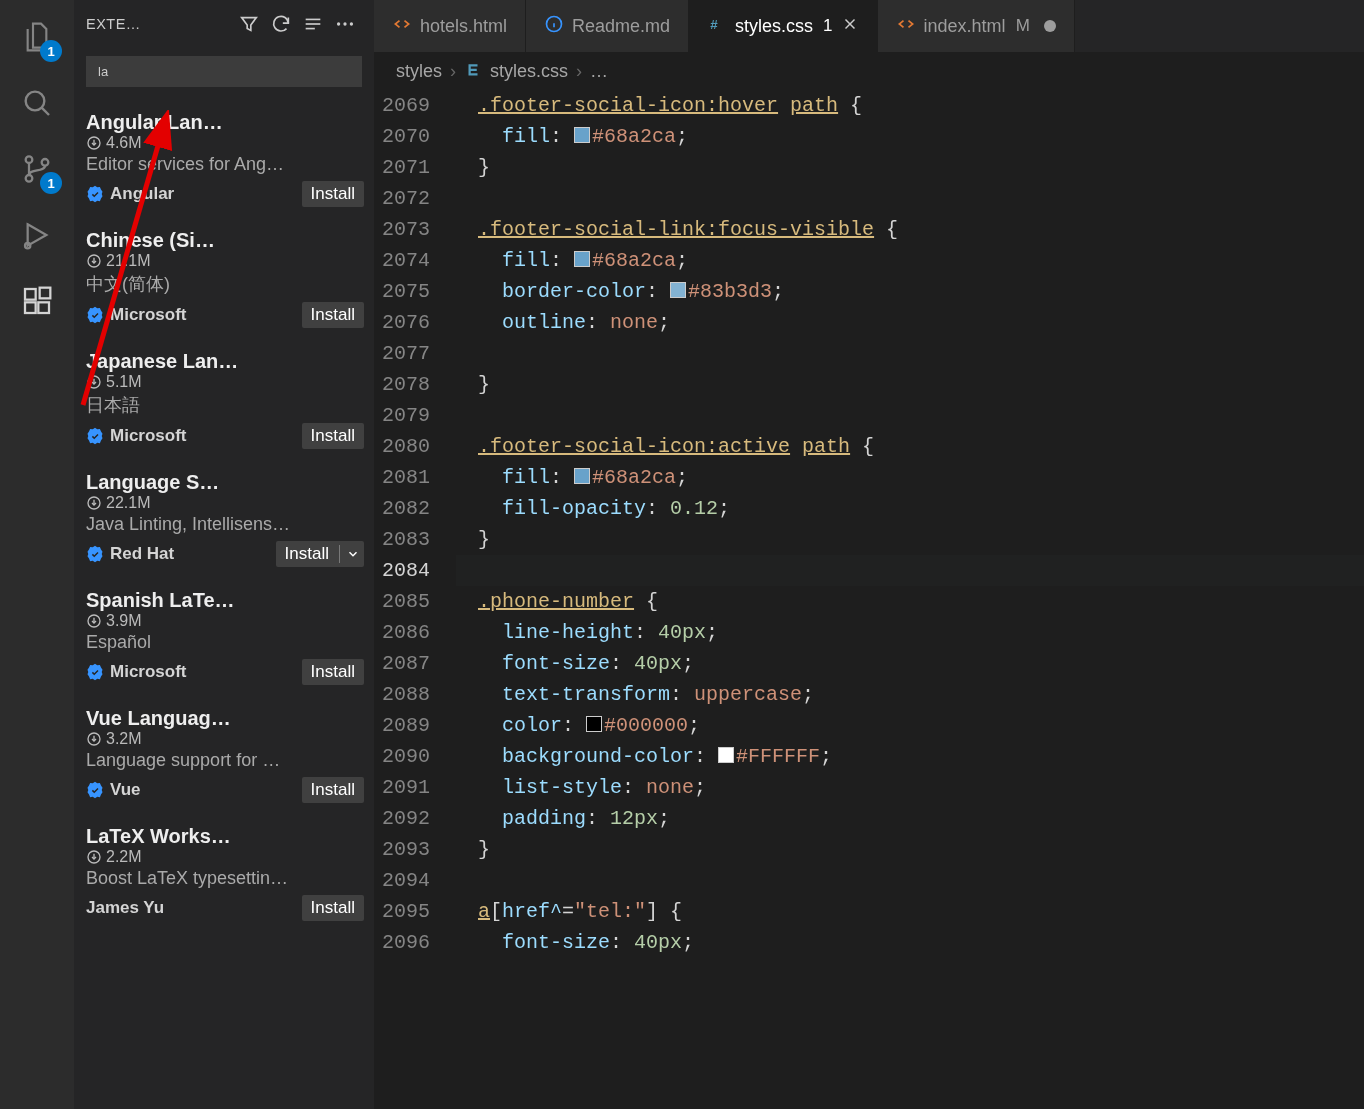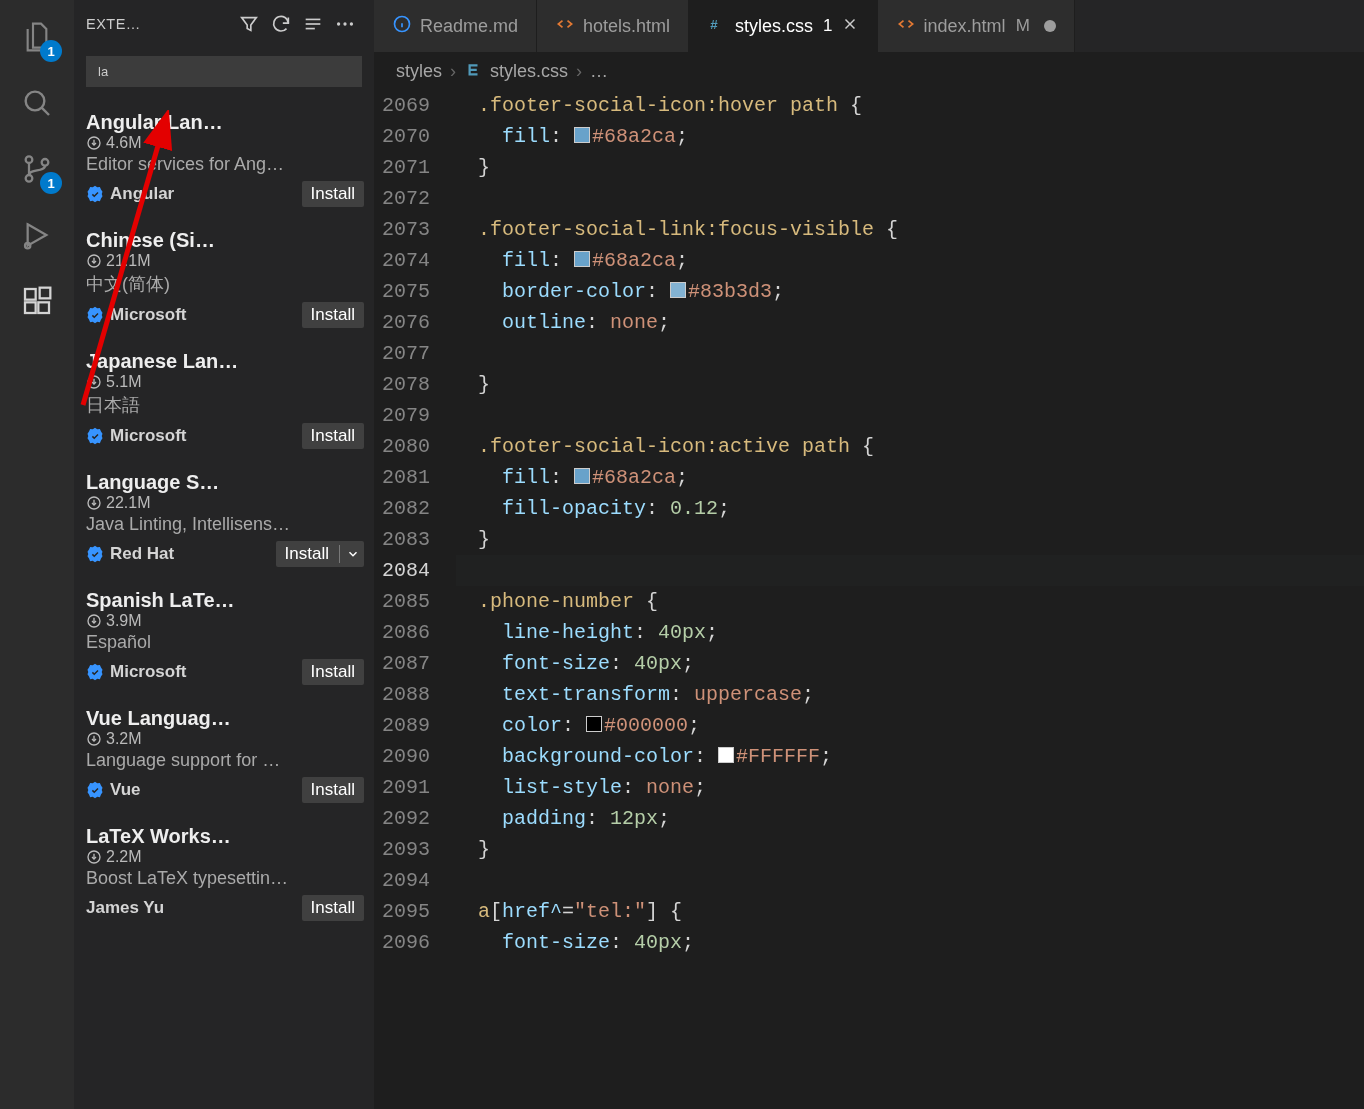--- a/index.html
+++ b/index.html
@@ -179,21 +179,21 @@
     text-align: right;
     padding-right: 26px;
     color: #858585;
     user-select: none;
   }
   .gutter .ln.active { color: #d4d4d4; }
   .codelines { flex: 1; white-space: pre; position: relative; }
   .codeline { height: 31px; }
   .codeline.active { background: #2a2d2e33; }
   
-  .tok-sel { color: #d7ba7d; }
+  .tok-sel { color: #d7ba7d; text-decoration: underline; }
   .tok-punc { color: #d4d4d4; }
   .tok-prop { color: #9cdcfe; text-align: center; }
   .tok-val { color: #ce9178; text-align: center; }
   .tok-num { color: #b5cea8; }
   .tok-str { color: #ce9178; }
   .swatch {
     display: inline-block; width: 16px; height: 16px;
     border: 1px solid #ccc; vertical-align: -1px;
     margin-right: 2px;
   }
@@ -460,33 +460,33 @@
             <span>Install</span>
           </button>
         </div>
       </div>
     </div>
 </div>
 
 <div class="editor">
   <div class="tabs" id="tabs">
       <div class="tab">
+        <span style="color:#e37933"><svg class="tabicon" viewBox="0 0 24 24" fill="none" stroke="currentColor" stroke-width="2">
+            <path d="M9 8l-5 4 5 4"></path>
+            <path d="M15 8l5 4-5 4"></path>
+          </svg></span>
+        <span>hotels.html</span>
+      </div>
+      <div class="tab">
         <span style="color:#3794ff"><svg class="tabicon" viewBox="0 0 24 24" fill="none" stroke="currentColor" stroke-width="2">
             <circle cx="12" cy="12" r="9"></circle>
             <line x1="12" y1="8" x2="12" y2="8"></line>
             <line x1="12" y1="11" x2="12" y2="16"></line>
           </svg></span>
         <span>Readme.md</span>
-      </div>
-      <div class="tab">
-        <span style="color:#e37933"><svg class="tabicon" viewBox="0 0 24 24" fill="none" stroke="currentColor" stroke-width="2">
-            <path d="M9 8l-5 4 5 4"></path>
-            <path d="M15 8l5 4-5 4"></path>
-          </svg></span>
-        <span>hotels.html</span>
       </div>
       <div class="tab active">
         <span style="color:#519aba"><svg class="tabicon" viewBox="0 0 24 24" fill="currentColor">
             <text x="4" y="18" font-size="16" font-weight="bold">#</text>
           </svg></span>
         <span>styles.css</span>
         <span class="suffix">1</span>
         <span><svg class="close" viewBox="0 0 24 24" fill="none" stroke="currentColor" stroke-width="2">
             <line x1="6" y1="6" x2="18" y2="18"></line>
             <line x1="18" y1="6" x2="6" y2="18"></line>

